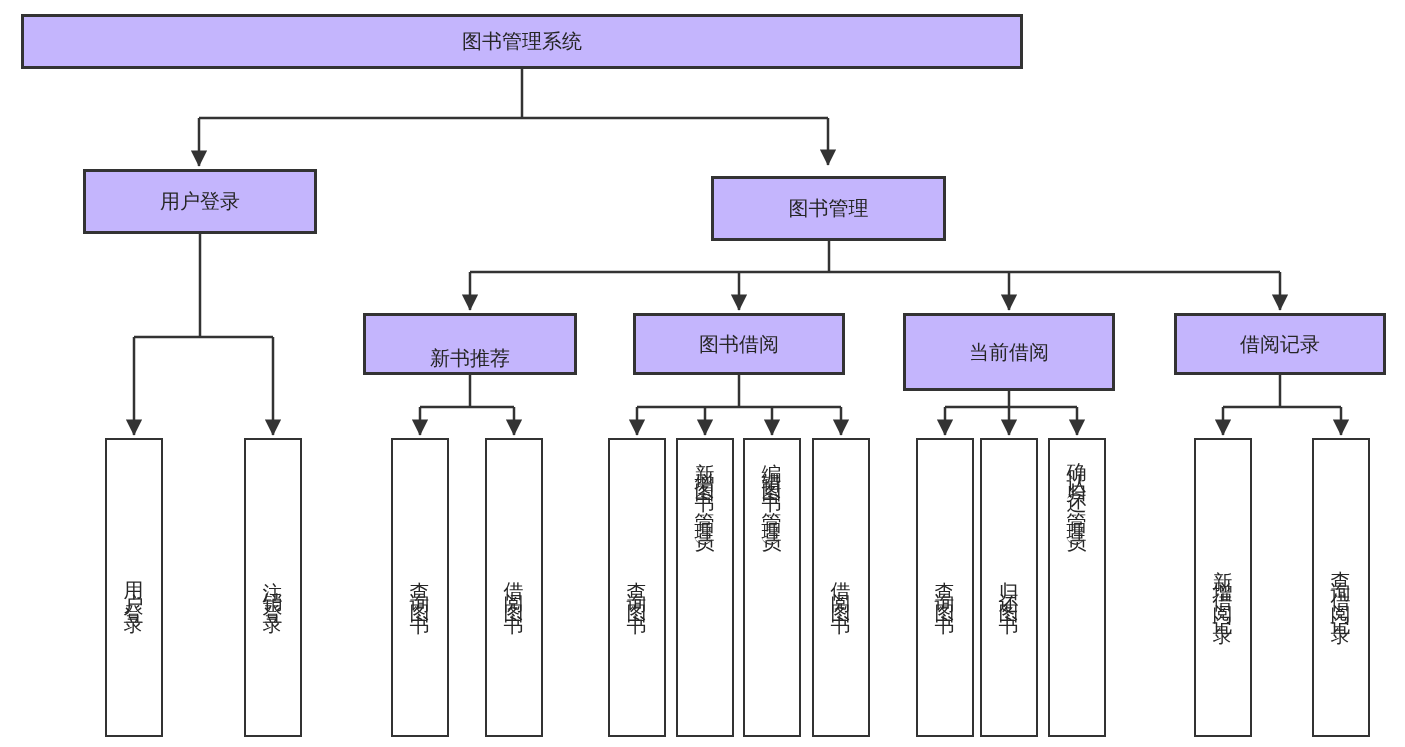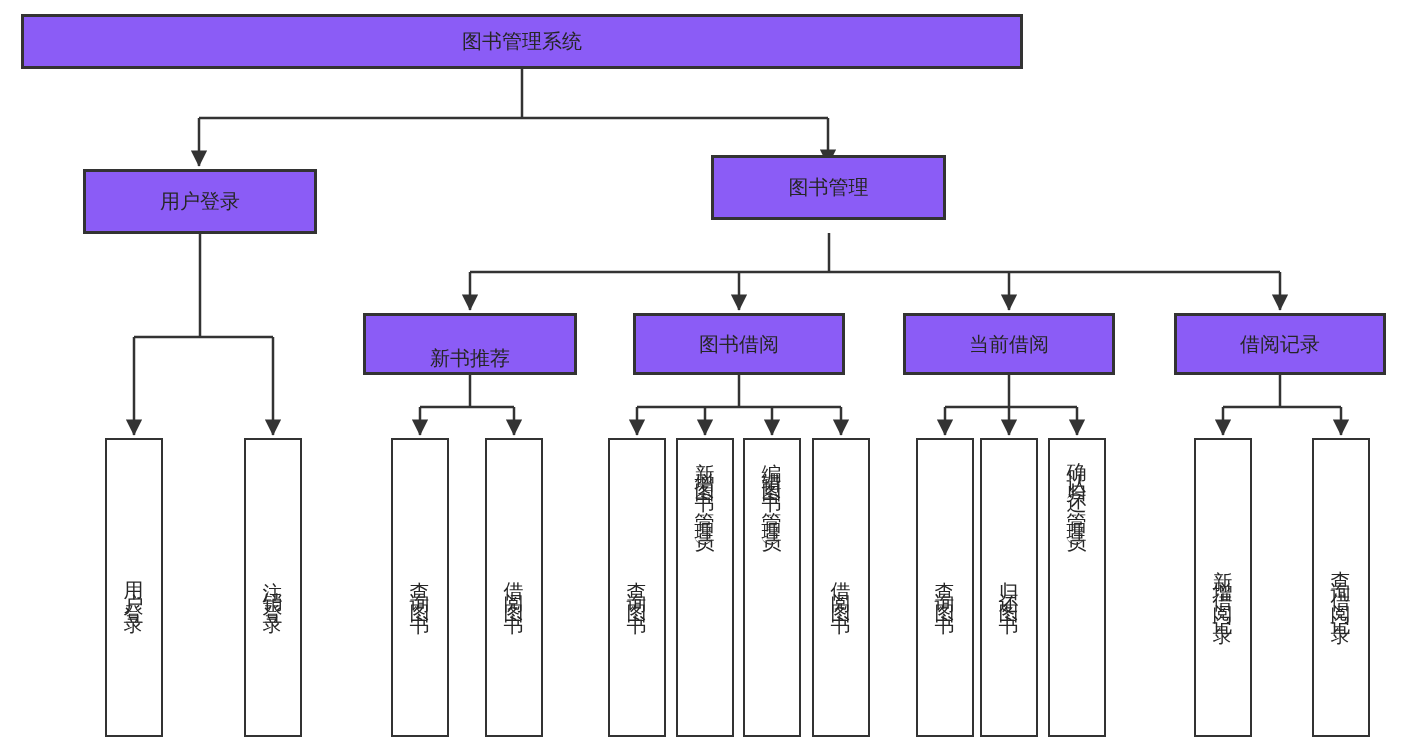--- a/index.html
+++ b/index.html
@@ -26,21 +26,21 @@
   svg.connectors path.ln {
     stroke: var(--line);
     stroke-width: 2.5;
     fill: none;
   }
   svg.connectors path.arr { marker-end: url(#arrowhead); }
   #arrowhead path { fill: var(--line); }
   .node {
     position: absolute;
     box-sizing: border-box;
-    background: #8b5cf6;
+    background: #c4b5fd;
     border: 2.5px solid var(--line);
     display: flex;
     align-items: center;
     justify-content: center;
     color: var(--text);
     font-size: 20px;
   }
   .node.root { border-width: 3px; }
   .node.branch { border-width: 3px; }
   .leaf {
@@ -147,31 +147,31 @@
     </g>
   </svg>
 
   <div class="node root" style="left:21px; top:14px; width:1002px; height:55px;">
     <span>图书管理系统</span>
   </div>
 
   <div class="node branch" style="left:83px; top:169px; width:234px; height:65px;">
     <span>用户登录</span>
   </div>
-  <div class="node branch" style="left:711px; top:155px; width:235px; height:65px;">
+  <div class="node branch" style="left:711px; top:176px; width:235px; height:65px;">
     <span>图书管理</span>
   </div>
 
   <div class="node branch" style="left:363px; top:313px; width:214px; height:62px;align-items:flex-end;">
     <span>新书推荐</span>
   </div>
   <div class="node branch" style="left:633px; top:313px; width:212px; height:62px;">
     <span>图书借阅</span>
   </div>
-  <div class="node branch" style="left:903px; top:313px; width:212px; height:62px;text-align:right;">
+  <div class="node branch" style="left:903px; top:313px; width:212px; height:78px;text-align:right;">
     <span>当前借阅</span>
   </div>
   <div class="node branch" style="left:1174px; top:313px; width:212px; height:62px;font-family:Liberation Serif, serif;">
     <span>借阅记录</span>
   </div>
 
   <div class="leaf" style="left:105px;">
     <span>用户登录</span>
   </div>
   <div class="leaf" style="left:244px;">

